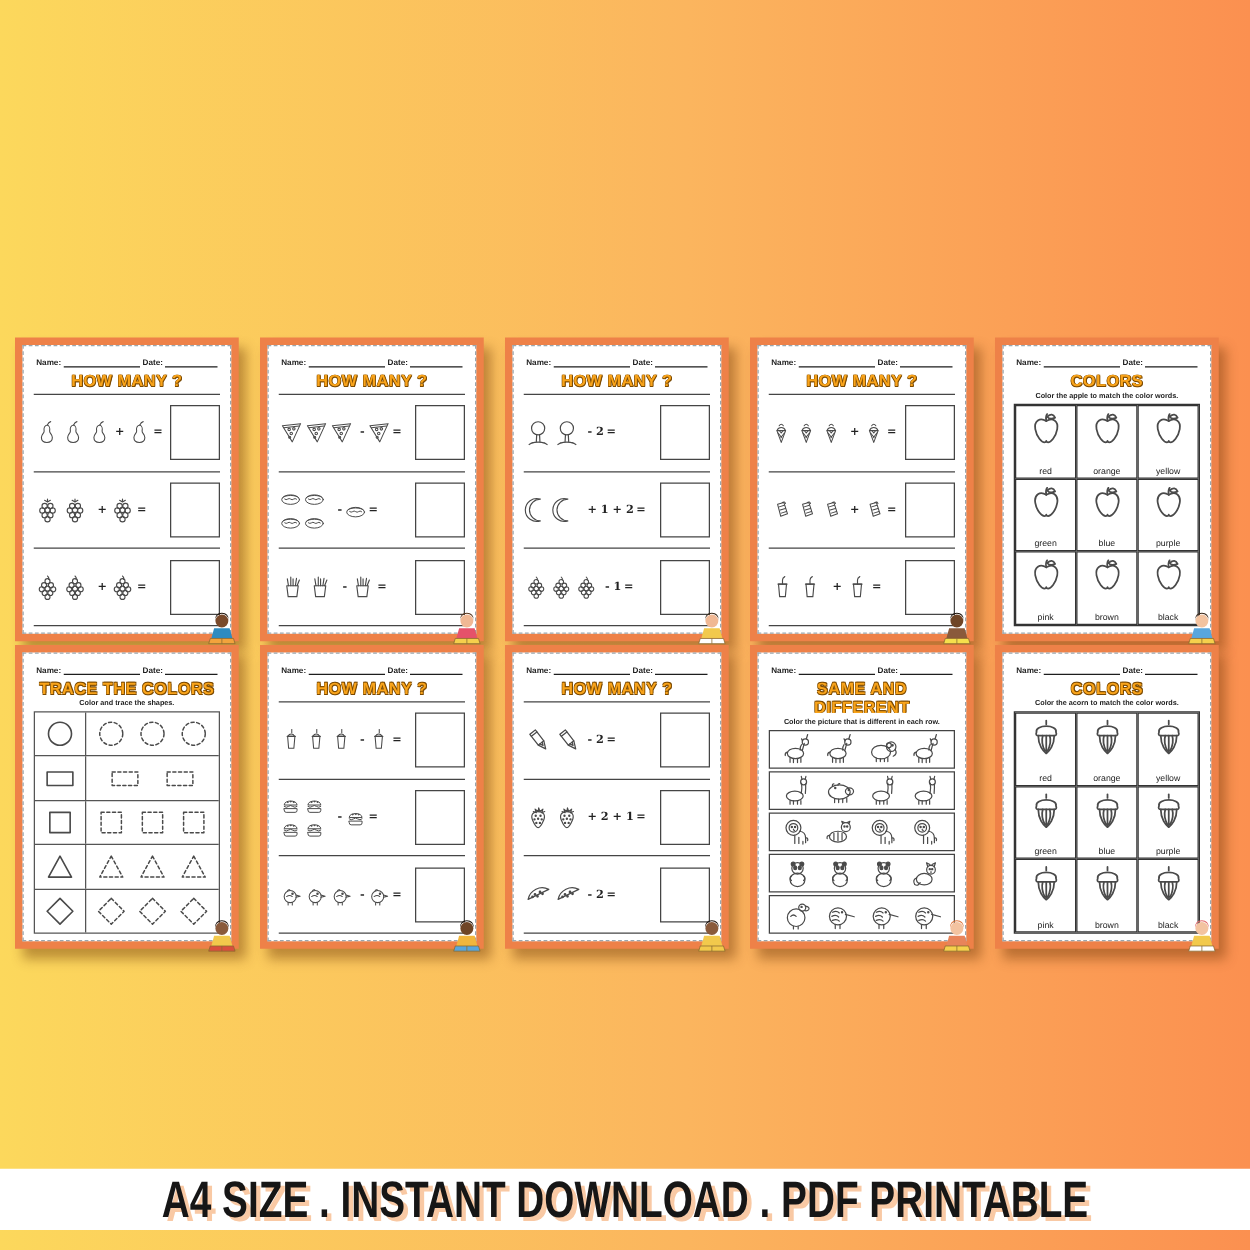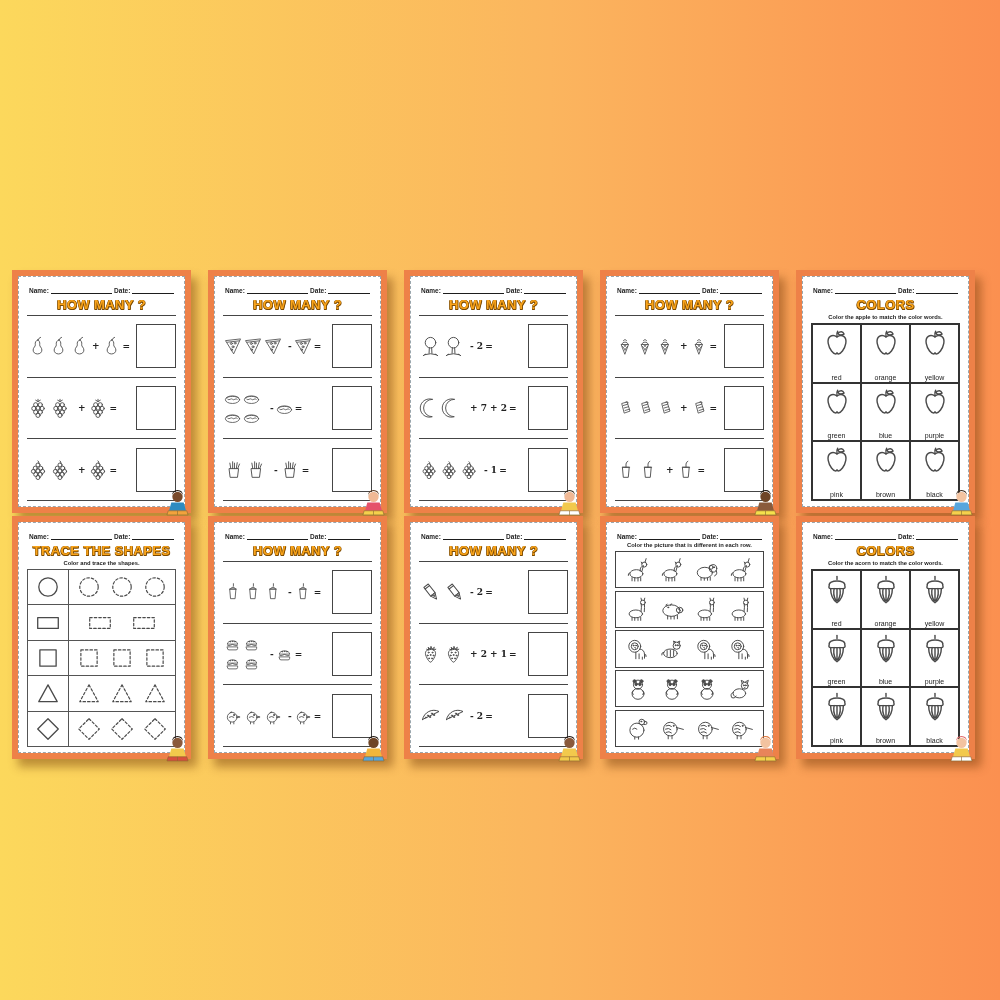--- a/index.html
+++ b/index.html
@@ -378,21 +378,21 @@
                   <svg width="22" height="22" viewBox="0 0 24 24" fill="none" stroke="#4a4a4a" stroke-width="1" stroke-linecap="round" stroke-linejoin="round">
                     <path d="M14.5 2.5A10 10 0 1 0 14.5 21.5 8 8 0 1 1 14.5 2.5z"></path>
                   </svg>
                 </span>
                 <span style="line-height: 0;">
                   <svg width="22" height="22" viewBox="0 0 24 24" fill="none" stroke="#4a4a4a" stroke-width="1" stroke-linecap="round" stroke-linejoin="round">
                     <path d="M14.5 2.5A10 10 0 1 0 14.5 21.5 8 8 0 1 1 14.5 2.5z"></path>
                   </svg>
                 </span>
               </span>
-              <span class="expr">+ 7 + 2</span>
+              <span class="expr">+ 1 + 2</span>
               <span class="expr">=</span>
               <div class="ans-box"></div>
             </div>
             <div class="count-row">
               <span class="items" style="width: 64px;">
                 <span style="line-height: 0;">
                   <svg width="20" height="20" viewBox="0 0 24 24" fill="none" stroke="#4a4a4a" stroke-width="1" stroke-linecap="round" stroke-linejoin="round">
                     <path d="M12 2q1.5 1 1 3"></path>
                     <circle cx="12" cy="6.5" r="2.2"></circle>
                     <circle cx="9" cy="10" r="2.2"></circle>
@@ -690,21 +690,21 @@
     </div>
 <div class="sheet-row" id="row2">
       <div class="card">
         <div class="page">
           <div class="namedate">
             <span>Name:</span>
             <span class="nline"></span>
             <span>Date:</span>
             <span class="dline"></span>
           </div>
-          <div class="ws-title">TRACE THE SHAPES</div>
+          <div class="ws-title">TRACE THE COLORS</div>
           <div class="ws-sub">Color and trace the shapes.</div>
           <div class="trace-grid">
             <div class="trace-row">
               <div class="trace-ex">
                 <span style="line-height: 0;">
                   <svg width="26" height="26" viewBox="0 0 24 24" fill="none" stroke="#4a4a4a" stroke-width="1.2" stroke-linecap="round" stroke-linejoin="round">
                     <circle cx="12" cy="12" r="8.5"></circle>
                   </svg>
                 </span>
               </div>
@@ -1112,20 +1112,21 @@
         </span>
       </div>
       <div class="card">
         <div class="page">
           <div class="namedate">
             <span>Name:</span>
             <span class="nline"></span>
             <span>Date:</span>
             <span class="dline"></span>
           </div>
+          <div class="ws-title">SAME AND DIFFERENT</div>
           <div class="ws-sub">Color the picture that is different in each row.</div>
           <div class="sd-wrap">
             <div class="sd-row">
               <span style="line-height: 0;">
                 <svg width="26" height="26" viewBox="0 0 24 24" fill="none" stroke="#4a4a4a" stroke-width="0.9" stroke-linecap="round" stroke-linejoin="round">
                   <ellipse cx="10.5" cy="15.5" rx="6" ry="3.8"></ellipse>
                   <path d="M6.5 19v3M9 19.2v3M12 19.2v3M14.5 19v3"></path>
                   <path d="M15.5 13.5L17 8"></path>
                   <circle cx="17.8" cy="7" r="2.3"></circle>
                   <path d="M18.5 4.8L19.5 1.5"></path>
@@ -1471,14 +1472,17 @@
             <circle cx="15" cy="8.5" r="5" fill="#F3C3A0"></circle>
             <path d="M9.8 8a5.2 5.2 0 0 1 10.4 0q.3-6-5.2-6T9.8 8z" fill="#E06A6A"></path>
             <path d="M9 14h12l2.2 8H6.8z" fill="#F2C94C"></path>
             <path d="M6 22h18l1.2 4H4.8z" fill="#FFFFFF" stroke="#8a6a30" stroke-width=".6"></path>
             <path d="M15 22v4" stroke="#8a6a30" stroke-width=".6"></path>
           </svg>
         </span>
       </div>
     </div>
 
+<div class="banner banner-bottom">
+  <span class="banner-sub">A4 SIZE . INSTANT DOWNLOAD . PDF PRINTABLE</span>
+</div>
 
 </div>
 
 </body></html>

